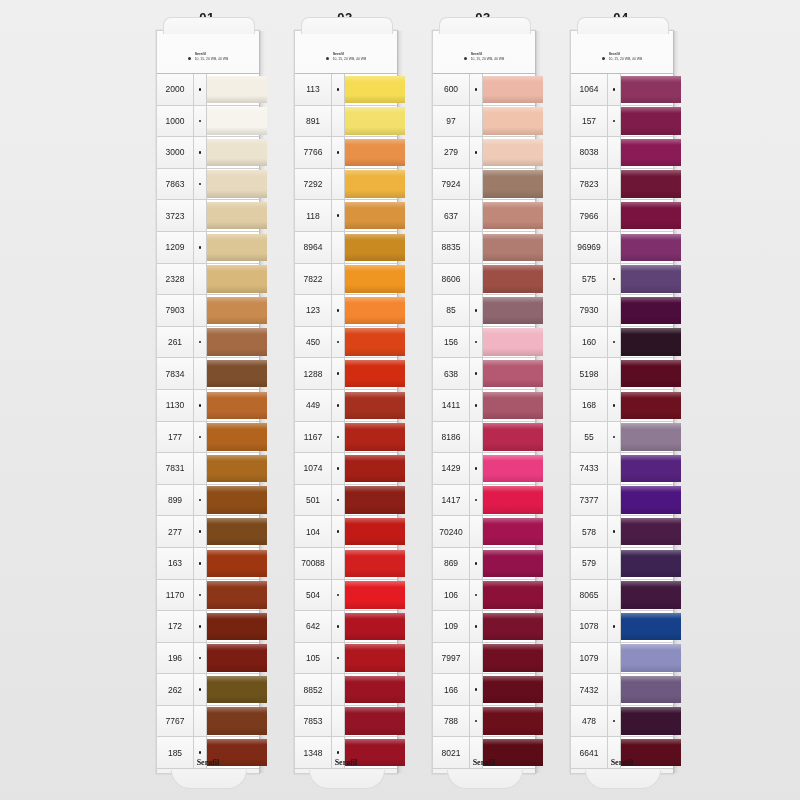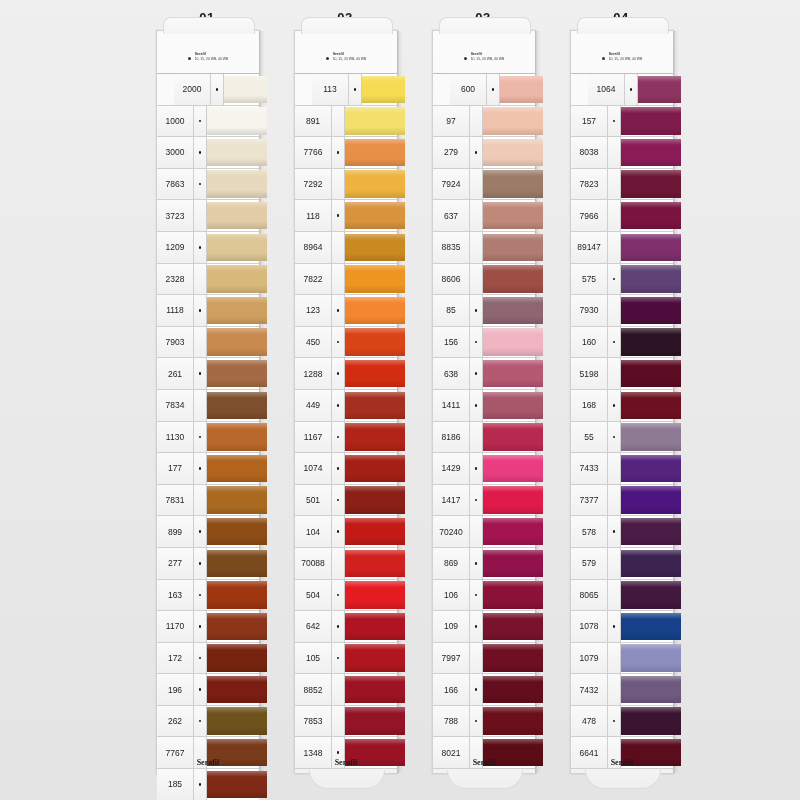--- a/index.html
+++ b/index.html
@@ -49,21 +49,21 @@
   }
   .brandbar .btxt .l2{font-weight:normal;font-size:3.4px;}
 
   .rows{
     position:absolute;top:42px;left:0;width:102px;
   }
   .row{
     display:flex;align-items:stretch;height:30.6px;
     border-top:1px solid #cfcfcf;
   }
-  .row:first-child{border-top:1px solid #bdbdbd;padding-left:17px;}
+  .row:first-child{border-top:1px solid #bdbdbd;}
   .numcell{
     width:36px;
     display:flex;align-items:center;justify-content:center;
     font-size:8.5px;color:#242424;
     background:linear-gradient(180deg,#fafafa,#f0f0f0);
     border-right:1px solid #cfcfcf;
     font-family:"Liberation Sans", sans-serif;
   }
   .dotcell{
     width:12px;
@@ -181,29 +181,20 @@
               </div>
             </div>
             <div class="row">
               <div class="numcell">2328</div>
               <div class="dotcell"></div>
               <div class="swatch">
                 <div class="thread" style="background: rgb(217, 184, 124);"></div>
               </div>
             </div>
             <div class="row">
-              <div class="numcell">1118</div>
-              <div class="dotcell">
-                <span class="d"></span>
-              </div>
-              <div class="swatch">
-                <div class="thread" style="background: rgb(207, 159, 96);"></div>
-              </div>
-            </div>
-            <div class="row">
               <div class="numcell">7903</div>
               <div class="dotcell"></div>
               <div class="swatch">
                 <div class="thread" style="background: rgb(200, 138, 78);"></div>
               </div>
             </div>
             <div class="row">
               <div class="numcell">261</div>
               <div class="dotcell">
                 <span class="d"></span>
@@ -777,21 +768,21 @@
               </div>
             </div>
             <div class="row">
               <div class="numcell">7966</div>
               <div class="dotcell"></div>
               <div class="swatch">
                 <div class="thread" style="background: rgb(122, 19, 64);"></div>
               </div>
             </div>
             <div class="row">
-              <div class="numcell">89147</div>
+              <div class="numcell">96969</div>
               <div class="dotcell"></div>
               <div class="swatch">
                 <div class="thread" style="background: rgb(126, 47, 108);"></div>
               </div>
             </div>
             <div class="row">
               <div class="numcell">575</div>
               <div class="dotcell">
                 <span class="d"></span>
               </div>

